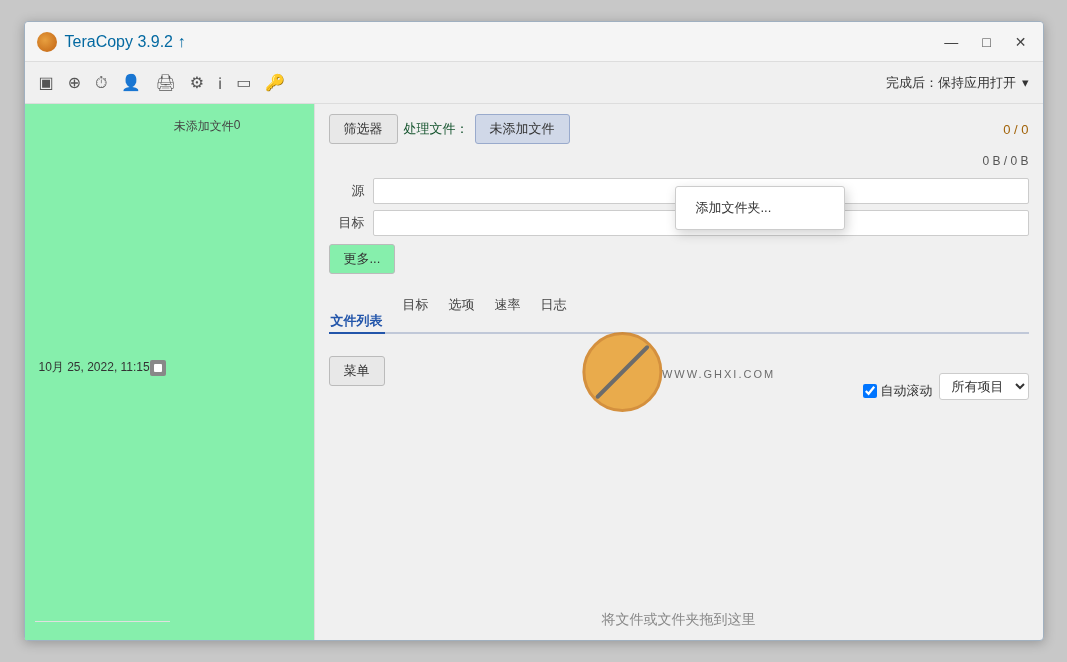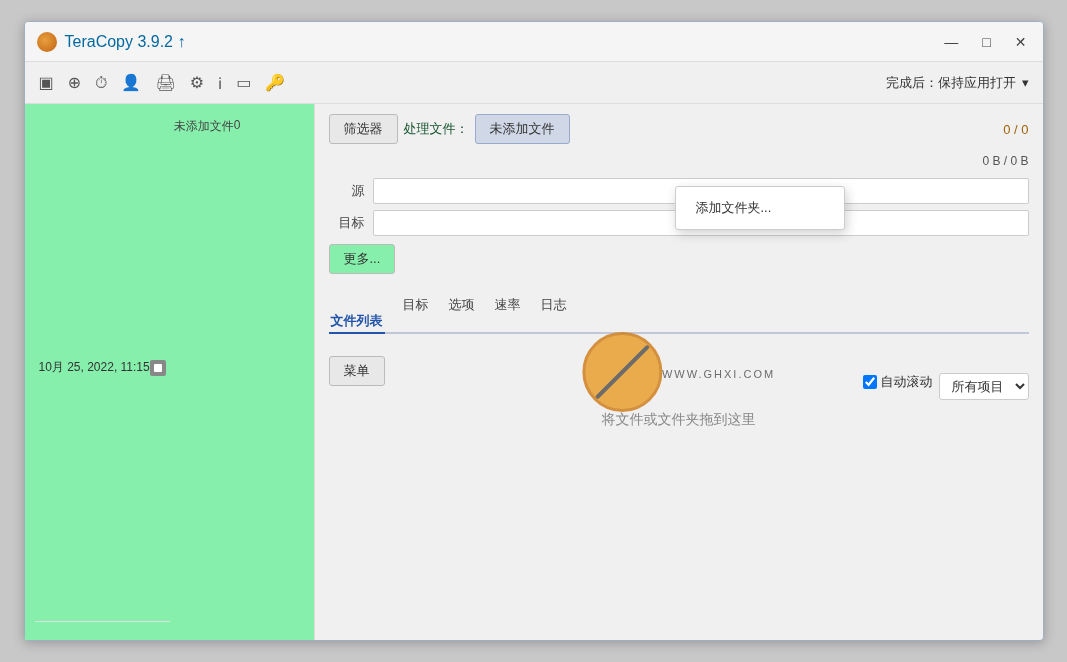--- a/index.html
+++ b/index.html
@@ -254,21 +254,21 @@
       padding: 5px 14px;
       border: 1px solid #bbb;
       background: #e8e8e8;
       border-radius: 3px;
       cursor: pointer;
       font-size: 13px;
       color: #333;
     }
     .auto-scroll-area {
       display: flex;
-      align-items: flex-start;
+      align-items: flex-end;
       gap: 6px;
       margin-left: auto;
       margin-top: 31px;
     }
     .checkbox-label {
       display: flex;
       align-items: center;
       gap: 4px;
       font-size: 13px;
       color: #333;
@@ -282,21 +282,21 @@
       border: 1px solid #ccc;
       border-radius: 3px;
       background: #fff;
       font-size: 13px;
       color: #333;
       cursor: pointer;
     }
     .drop-zone {
       flex: 1;
       display: flex;
-      align-items: flex-start;
+      align-items: flex-end;
       justify-content: center;
       color: #888;
       font-size: 14px;
       border: 1px dashed transparent;
       border-radius: 4px;
     }
     
     .dropdown-menu {
       position: absolute;
       top: 82px;

